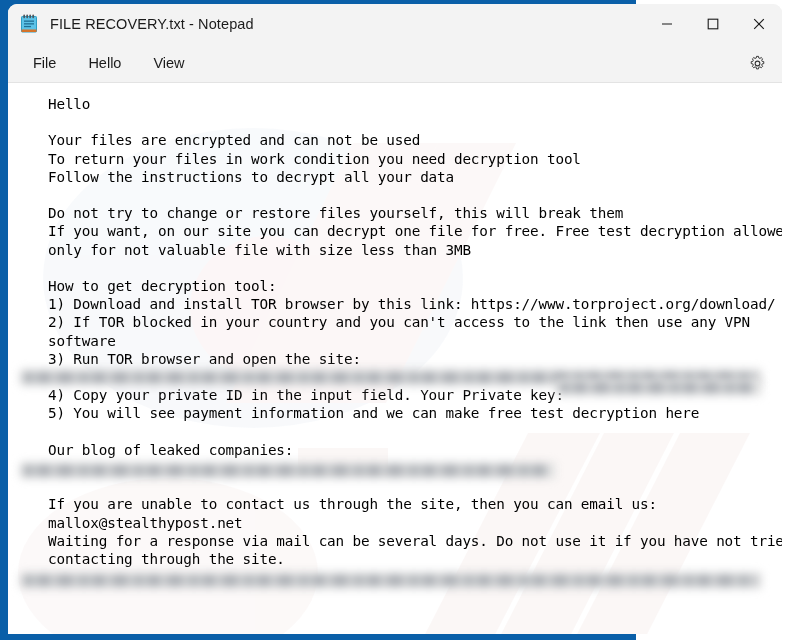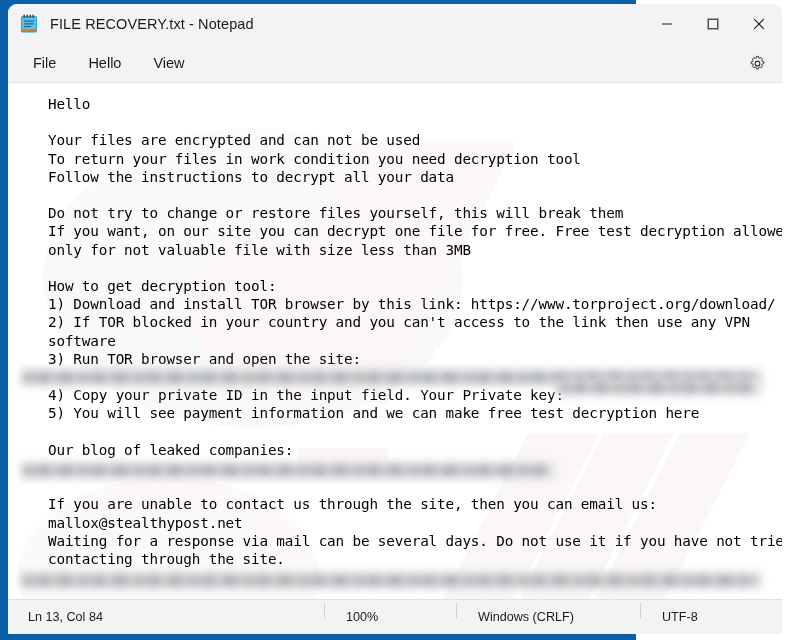--- a/index.html
+++ b/index.html
@@ -285,22 +285,15 @@
 contacting through the site.
 </div>
       <div id="redactions">
           <div class="blur-bar" style="left: 12px; top: 286px; width: 742px; height: 17px;"></div>
           <div class="blur-bar" style="left: 548px; top: 296px; width: 206px; height: 17px;"></div>
           <div class="blur-bar" style="left: 12px; top: 379px; width: 536px; height: 17px;"></div>
           <div class="blur-bar" style="left: 12px; top: 489px; width: 742px; height: 17px;"></div>
         </div>
     </div>
 
-    <div id="statusbar">
-      <div id="sb-pos">Ln 13, Col 84</div>
-      <div style="flex:1 1 auto"></div>
-      <div class="sb-cell" style="width:88px">100%</div>
-      <div class="sb-cell" style="width:140px">Windows (CRLF)</div>
-      <div class="sb-cell" style="width:120px">UTF-8</div>
-    </div>
 
   </div>
 </div>
 
 </body></html>

